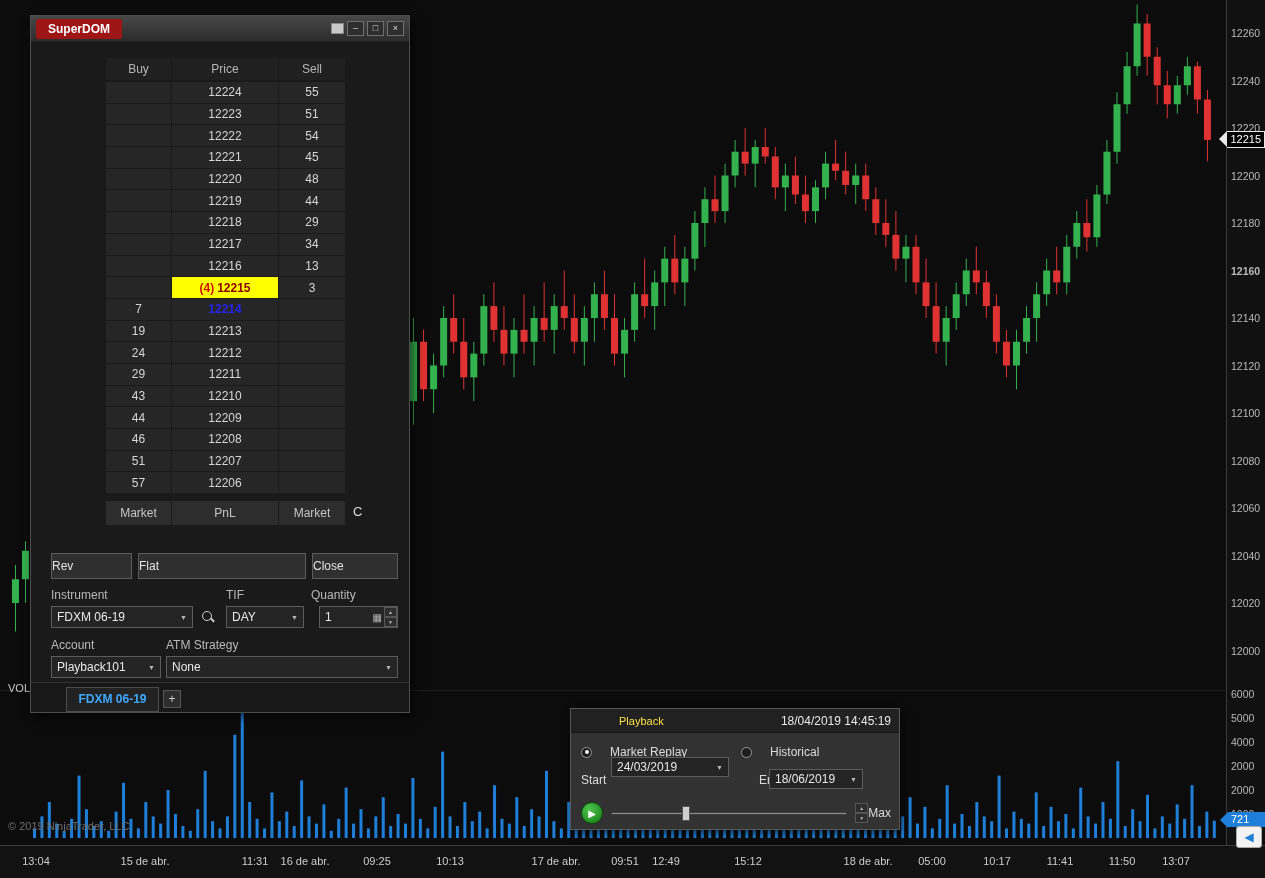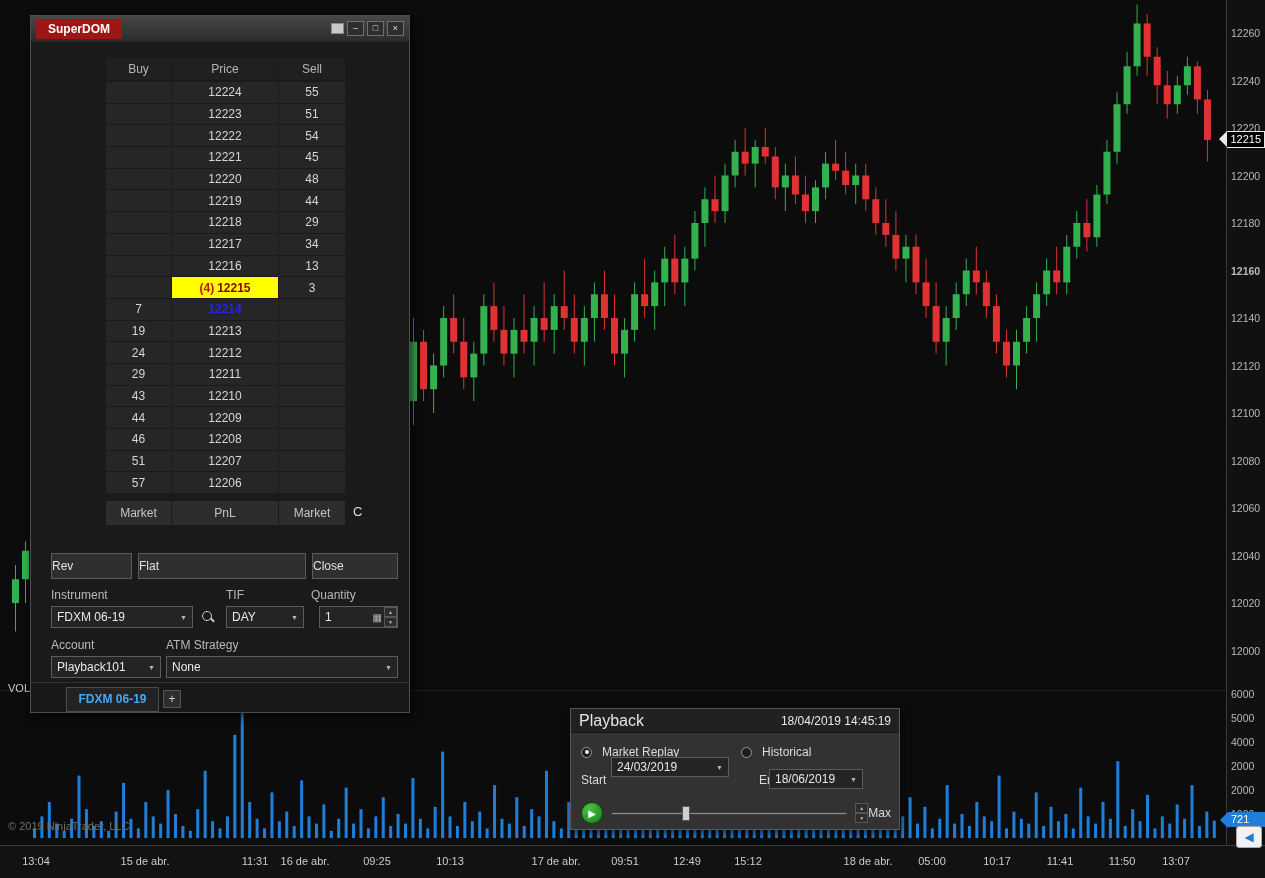--- a/index.html
+++ b/index.html
@@ -68,24 +68,24 @@
   .search-icon::before { content:""; position:absolute; left:2px; top:2px; width:8px; height:8px; border:1.5px solid #cfcfcf; border-radius:50%; }
   .search-icon::after { content:""; position:absolute; left:10px; top:10px; width:5px; height:1.5px; background:#cfcfcf; transform:rotate(45deg); }
 
   .sd-tabbar { position:absolute; left:0; right:0; top:666px; bottom:0; background:#181818; border-top:1px solid #333; }
   .sd-tab { position:absolute; left:35px; top:4px; width:93px; height:25px; background:#222; border:1px solid #4d4d4d; color:#3fa9ff; font-weight:bold; font-size:12px; text-align:center; line-height:23px; cursor:pointer; }
   .sd-addtab { position:absolute; left:132px; top:7px; width:18px; height:18px; background:#2d2d2d; border:1px solid #555; color:#ccc; font-size:12px; text-align:center; line-height:16px; cursor:pointer; }
 
   
   .playback { position:absolute; left:570px; top:708px; width:330px; height:122px; background:#323232; border:1px solid #575757; box-shadow:2px 3px 8px rgba(0,0,0,.6); z-index:10; }
   .pb-titlebar { height:24px; background:#212121; display:flex; align-items:center; padding:0 8px; border-bottom:1px solid #141414; }
-  .pb-title { color:#e5e5e5; font-size:16px; }
+  .pb-title { color:#fde047; font-size:11px;margin-left:40px; }
   .pb-time { margin-left:auto; color:#e8e8e8; font-size:12px; }
   .pb-radios { position:absolute; left:10px; top:36px; right:10px; display:flex; align-items:center; }
-  .radio-item { display:flex; align-items:center; gap:10px; cursor:pointer; }
+  .radio-item { display:flex; align-items:center; gap:18px; cursor:pointer; }
   .radio { width:11px; height:11px; border-radius:50%; border:1px solid #999; background:#1c1c1c; position:relative; }
   .radio.on::after { content:""; position:absolute; left:2.5px; top:2.5px; width:4px; height:4px; background:#f2f2f2; border-radius:50%; }
   .radio-label { color:#dcdcdc; font-size:12px; }
   .pb-label { position:absolute; color:#dcdcdc; font-size:12px; }
   .pb-combo { height:20px; }
   .pb-controls { position:absolute; left:10px; top:92px; right:8px; height:24px; display:flex; align-items:center; }
   .play-btn { width:22px; height:22px; border-radius:50%; background:radial-gradient(circle at 35% 30%, #4cc44c, #157a15); border:1px solid #0c4d0c; color:#fff; font-size:10px; text-align:center; line-height:21px; cursor:pointer; }
   .pb-slider { position:relative; flex:1; height:22px; margin:0 8px; cursor:pointer; }
   .pb-track { position:absolute; left:0; right:0; top:10px; height:3px; background:#8d8d8d; border:1px solid #3d3d3d; }
   .pb-handle { position:absolute; left:30%; top:4px; width:8px; height:15px; background:#cfcfcf; border:1px solid #555; cursor:pointer; }
@@ -451,21 +451,21 @@
     </div>
   <div class="time-axis" id="time-ticks">
       <div class="ttick" style="left: 36px;">13:04</div>
       <div class="ttick" style="left: 145px;">15 de abr.</div>
       <div class="ttick" style="left: 255px;">11:31</div>
       <div class="ttick" style="left: 305px;">16 de abr.</div>
       <div class="ttick" style="left: 377px;">09:25</div>
       <div class="ttick" style="left: 450px;">10:13</div>
       <div class="ttick" style="left: 556px;">17 de abr.</div>
       <div class="ttick" style="left: 625px;">09:51</div>
-      <div class="ttick" style="left: 687px;">12:49</div>
+      <div class="ttick" style="left: 666px;">12:49</div>
       <div class="ttick" style="left: 748px;">15:12</div>
       <div class="ttick" style="left: 868px;">18 de abr.</div>
       <div class="ttick" style="left: 932px;">05:00</div>
       <div class="ttick" style="left: 997px;">10:17</div>
       <div class="ttick" style="left: 1060px;">11:41</div>
       <div class="ttick" style="left: 1122px;">11:50</div>
       <div class="ttick" style="left: 1176px;">13:07</div>
     </div>
 
   <div class="axis-marker price-marker" id="price-marker" style="top: 130.875px;">

